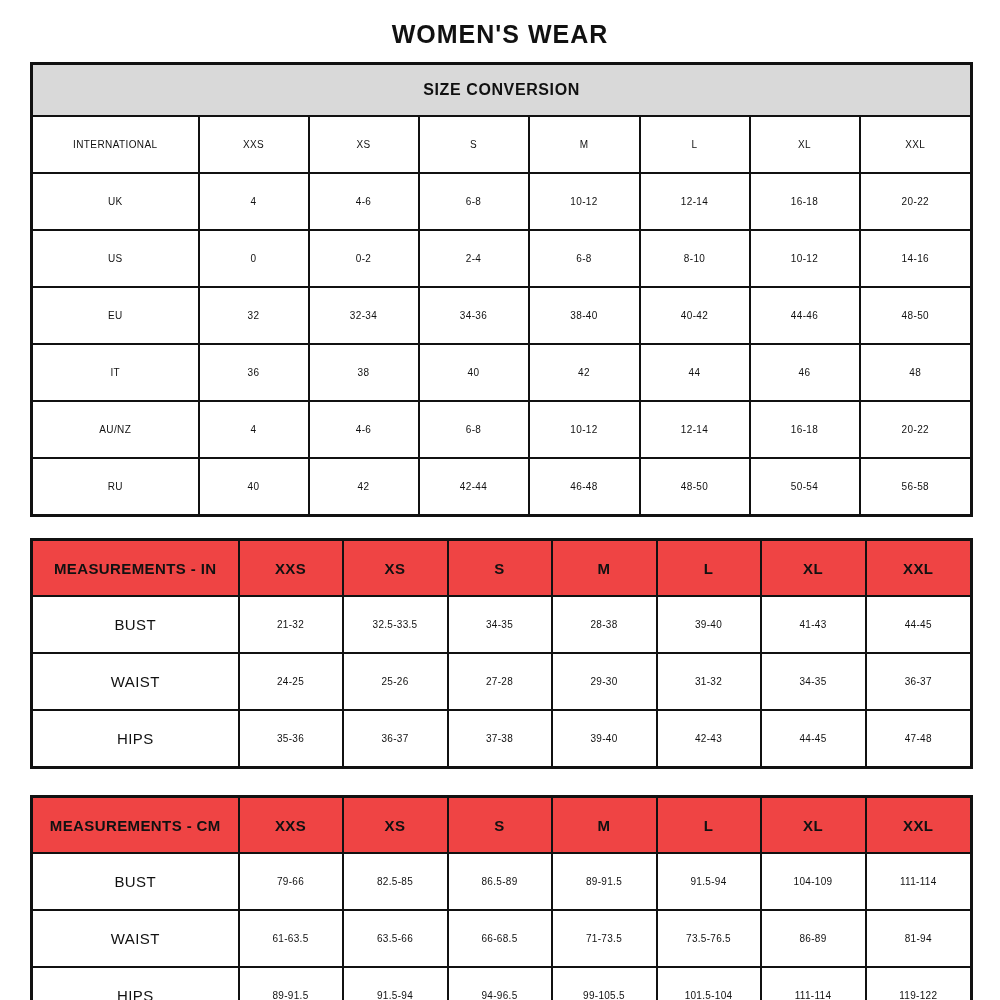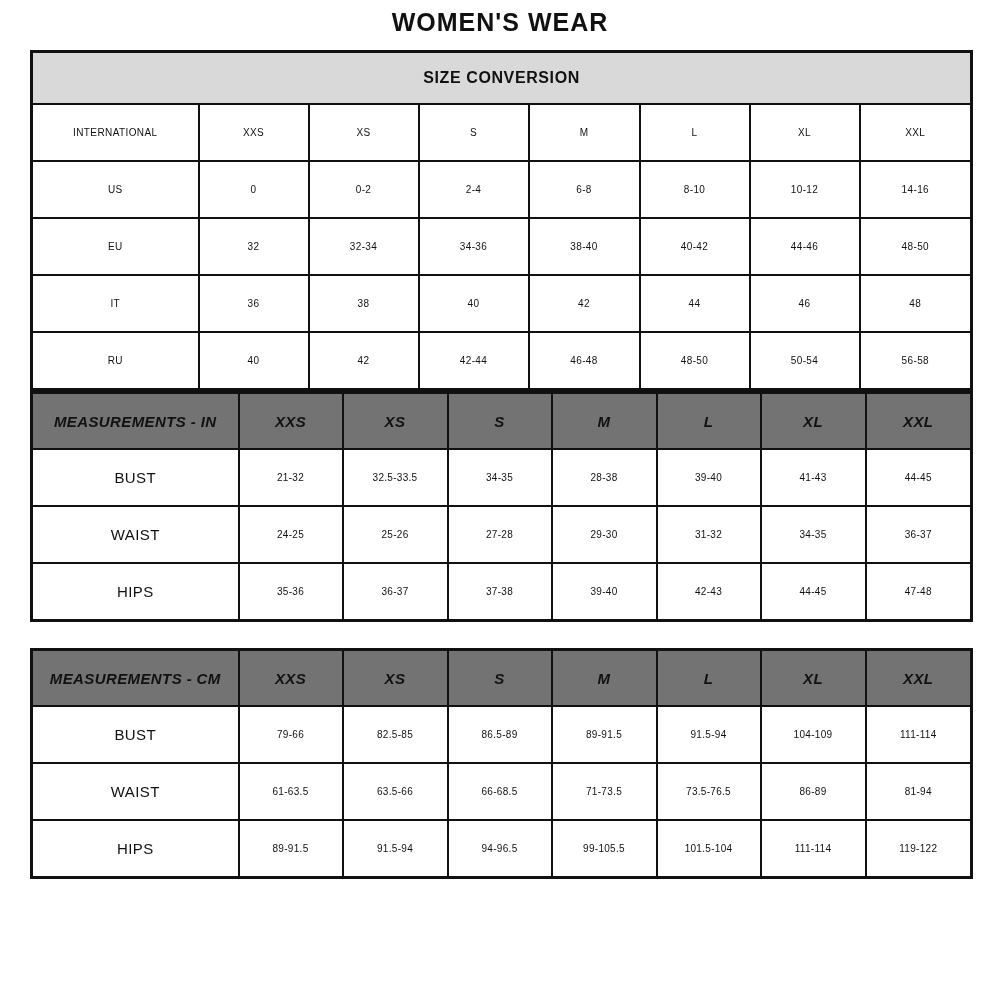--- a/index.html
+++ b/index.html
@@ -1,49 +1,49 @@
 <!DOCTYPE html>
 <html><head>
 <meta charset="utf-8">
 <style>
   html, body { margin: 0; padding: 0; background: #ffffff; }
   .page {
     width: 1000px; height: 1000px; box-sizing: border-box;
-    padding: 0 30px 0 30px;
+    padding: 12px 30px 0 30px;
     font-family: "Liberation Sans", sans-serif;
     color: #111111; background: #ffffff;
   }
   .page-title {
     margin: 0; padding: 8px 0 13px 0;
     text-align: center;
     font-size: 25px; font-weight: 700; letter-spacing: 1px;
     color: #111111;
   }
   table.sheet {
     width: 940px; table-layout: fixed; border-collapse: collapse;
     border: 3px solid #111111;
-    margin-bottom: 0;
+    margin-bottom: 21px;
   }
   table.sheet:last-child { margin-bottom: 0; }
   .sheet td, .sheet th {
     border: 2px solid #111111;
     text-align: center; vertical-align: middle;
     padding: 0 2px; overflow: hidden;
     font-weight: 400;
   }
   
   #t-conv .caption-cell {
     height: 50px; background: #d9d9d9;
     font-size: 16px; font-weight: 700; letter-spacing: 0.6px;
   }
   #t-conv td { height: 55px; font-size: 10px; letter-spacing: 0.4px; }
   
   .meas th {
-    height: 54px; background: #737373;
-    font-size: 15px; font-weight: 700; letter-spacing: 0.4px; font-style: italic;
+    height: 54px; background: #ef4444;
+    font-size: 15px; font-weight: 700; letter-spacing: 0.4px;
   }
   .meas td { height: 55px; font-size: 10px; letter-spacing: 0.3px; }
   .meas td.row-label { font-size: 15px; letter-spacing: 0.4px; }
 </style>
 </head>
 <body>
 
 <div class="page">
 
   <h1 class="page-title">WOMEN'S WEAR</h1>
@@ -67,20 +67,30 @@
         <td>INTERNATIONAL</td>
         <td>XXS</td>
         <td>XS</td>
         <td>S</td>
         <td>M</td>
         <td>L</td>
         <td>XL</td>
         <td>XXL</td>
       </tr>
       <tr>
+        <td class="row-label">UK</td>
+        <td>4</td>
+        <td>4-6</td>
+        <td>6-8</td>
+        <td>10-12</td>
+        <td>12-14</td>
+        <td>16-18</td>
+        <td>20-22</td>
+      </tr>
+      <tr>
         <td class="row-label">US</td>
         <td>0</td>
         <td>0-2</td>
         <td>2-4</td>
         <td>6-8</td>
         <td>8-10</td>
         <td>10-12</td>
         <td>14-16</td>
       </tr>
       <tr>
@@ -97,20 +107,30 @@
         <td class="row-label">IT</td>
         <td>36</td>
         <td>38</td>
         <td>40</td>
         <td>42</td>
         <td>44</td>
         <td>46</td>
         <td>48</td>
       </tr>
       <tr>
+        <td class="row-label">AU/NZ</td>
+        <td>4</td>
+        <td>4-6</td>
+        <td>6-8</td>
+        <td>10-12</td>
+        <td>12-14</td>
+        <td>16-18</td>
+        <td>20-22</td>
+      </tr>
+      <tr>
         <td class="row-label">RU</td>
         <td>40</td>
         <td>42</td>
         <td>42-44</td>
         <td>46-48</td>
         <td>48-50</td>
         <td>50-54</td>
         <td>56-58</td>
       </tr>
     </tbody>

